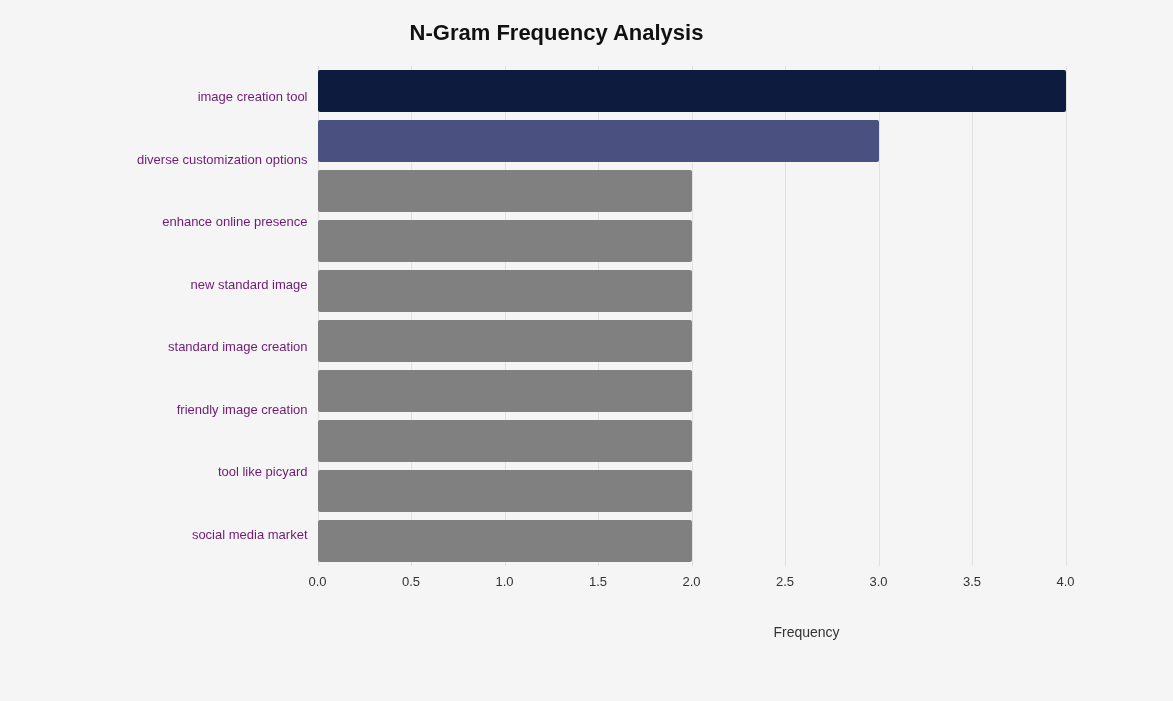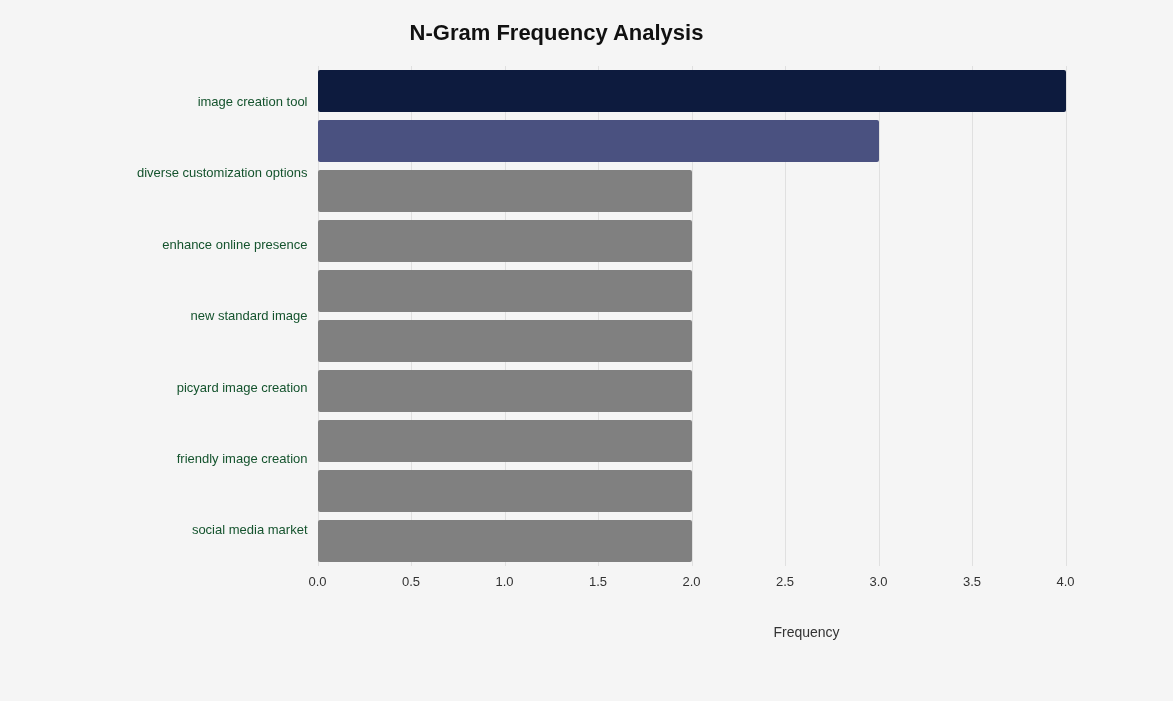--- a/index.html
+++ b/index.html
@@ -39,21 +39,21 @@
     }
     .y-labels {
       display: flex;
       flex-direction: column;
       justify-content: space-around;
       width: 230px;
       padding-right: 10px;
     }
     .y-label {
       font-size: 13px;
-      color: #14532d;
+      color: #701a75;
       text-align: right;
       line-height: 1.2;
       display: flex;
       align-items: center;
       justify-content: flex-end;
       height: 57px;
     }
     .bars-area {
       flex: 1;
       position: relative;
@@ -111,22 +111,23 @@
 
 <div class="chart-container">
   <div class="chart-title">N-Gram Frequency Analysis</div>
   <div class="chart-area">
     <div class="grid-and-bars">
       <div class="y-labels" id="y-labels">
           <div class="y-label">image creation tool</div>
           <div class="y-label">diverse customization options</div>
           <div class="y-label">enhance online presence</div>
           <div class="y-label">new standard image</div>
-          <div class="y-label">picyard image creation</div>
+          <div class="y-label">standard image creation</div>
           <div class="y-label">friendly image creation</div>
+          <div class="y-label">tool like picyard</div>
           <div class="y-label">social media market</div>
         </div>
       <div class="bars-area" id="bars-area">
         <div class="grid-lines" id="grid-lines">
             <div class="grid-line" style="left: 0%;"></div>
             <div class="grid-line" style="left: 12.5%;"></div>
             <div class="grid-line" style="left: 25%;"></div>
             <div class="grid-line" style="left: 37.5%;"></div>
             <div class="grid-line" style="left: 50%;"></div>
             <div class="grid-line" style="left: 62.5%;"></div>

